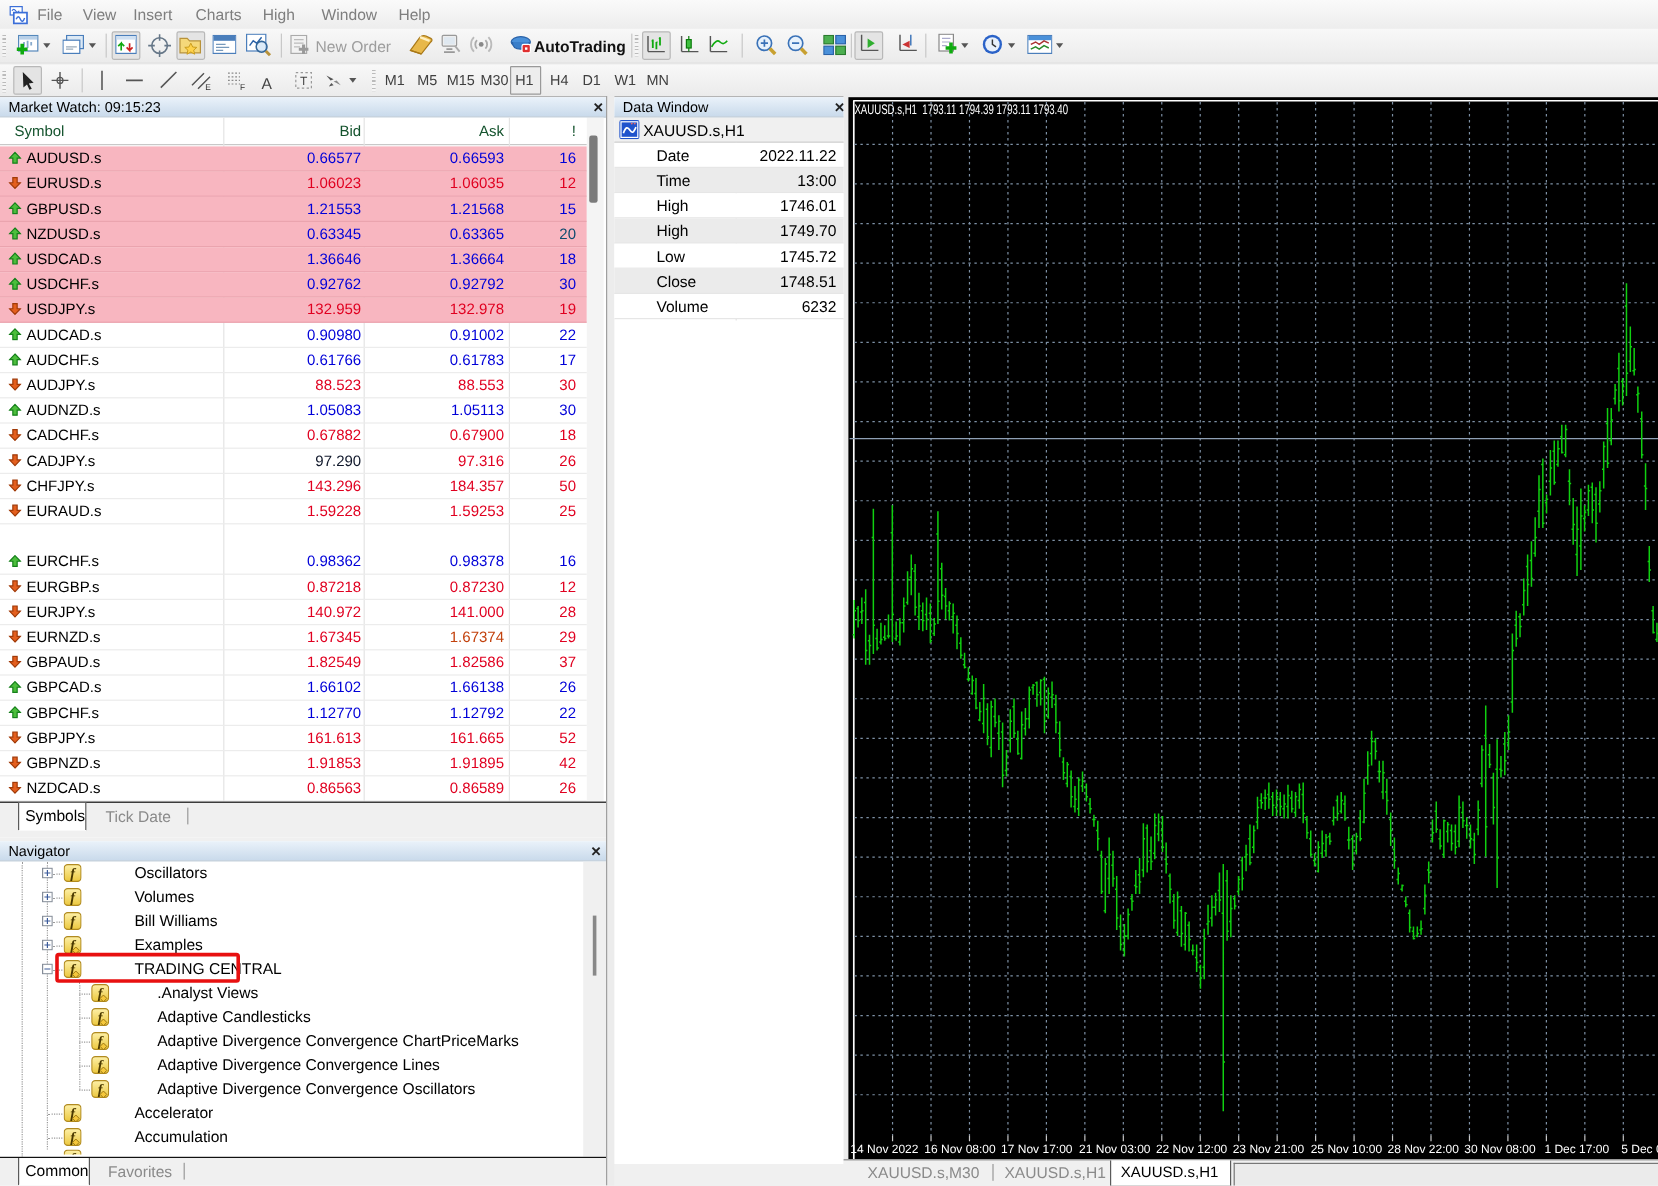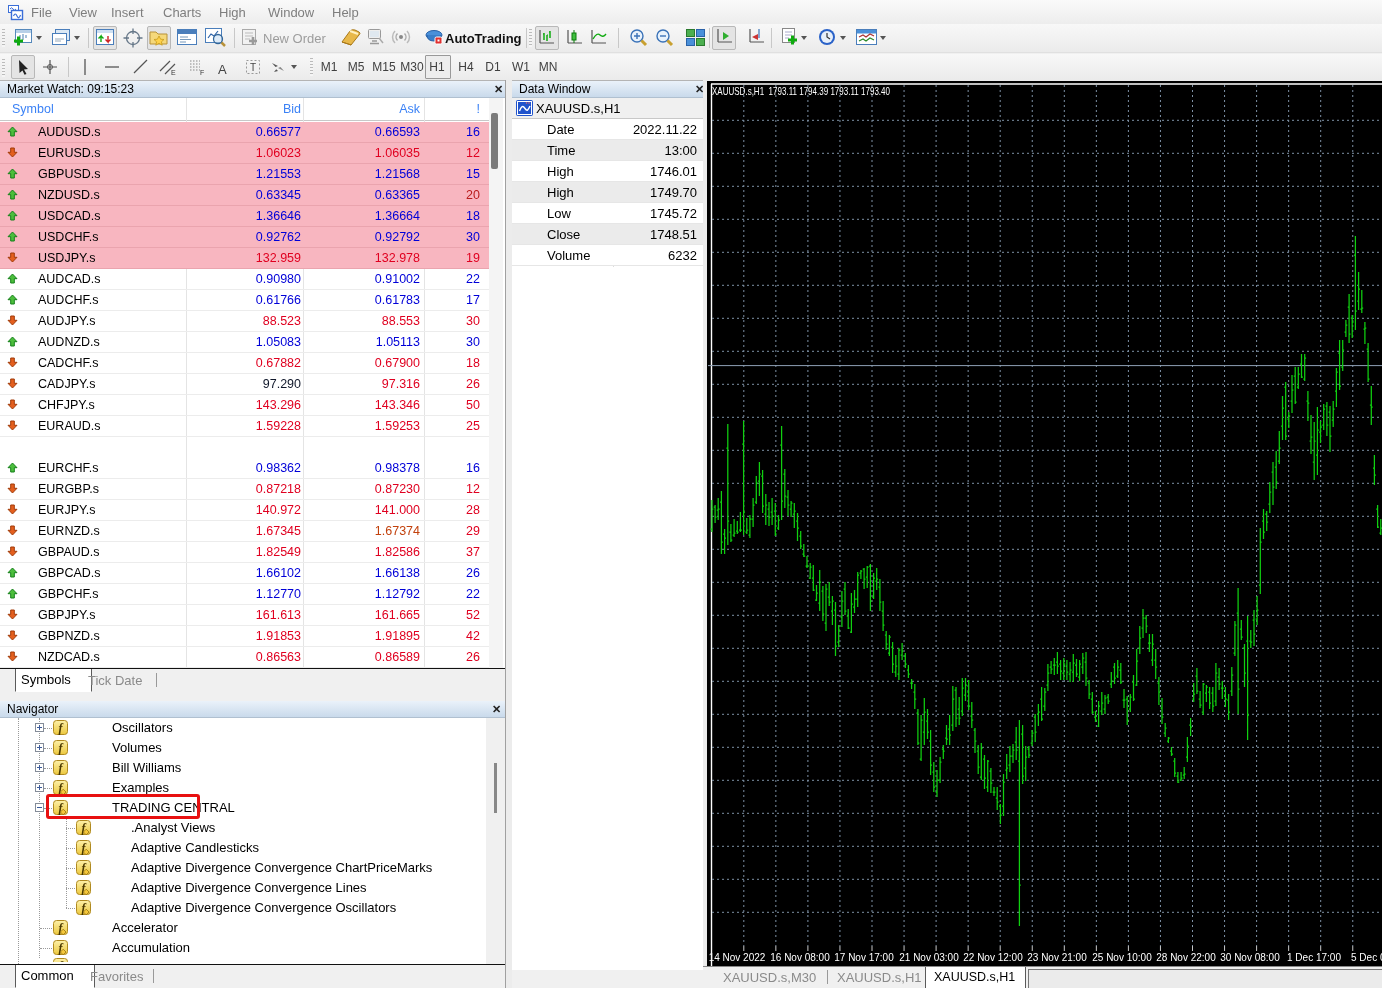--- a/index.html
+++ b/index.html
@@ -14,33 +14,33 @@
 .grip { position:absolute; top:5px; width:3px; height:18px; background:repeating-linear-gradient(#bbb 0 1px,#f5f5f5 1px 3px); }
 .tbtn { position:absolute; top:2px; width:24px; height:24px; }
 .pressed { background:#e4e4e4; border:1px solid #b8b8b8; border-radius:2px; }
 .tbtxt { position:absolute; font-size:13px; color:#9d9d9d; top:7px; }
 .ddarr { position:absolute; top:12px; width:0; height:0; border-left:3.5px solid transparent; border-right:3.5px solid transparent; border-top:4px solid #555; }
 .tf { position:absolute; top:6px; font-size:12px; color:#404040; text-align:center; width:26px; }
 
 #mw { position:absolute; left:0; top:80px; width:505px; height:618px; background:#fff; border-top:1px solid #b4b4b4; }
 .ptitle { position:absolute; left:0; top:0; width:100%; height:17px; background:linear-gradient(#eaf2fa,#c9daeb); border-bottom:1px solid #b0c0d0; font-size:12px; color:#000; padding-left:7px; line-height:17px; }
 .pclose { position:absolute; top:2px; font-size:11px; font-weight:bold; color:#222; }
-#mwhead { position:absolute; left:0; top:17px; width:489px; height:23px; border-bottom:1px solid #c8c8c8; font-size:12.5px; color:#3b82f6; background:#fff;padding-left:29px; }
+#mwhead { position:absolute; left:0; top:17px; width:489px; height:23px; border-bottom:1px solid #c8c8c8; font-size:12.5px; color:#14532d; background:#fff;padding-left:29px; }
 .mwrow { position:absolute; left:0; width:489px; height:21px; font-size:12.5px; border-bottom:1px solid #ececec; }
 .mwrow.pink { background:#f8b6c0; border-bottom:1px solid #eaa4ae; }
 .mwrow .ar { position:absolute; left:7px; top:4px; }
-.mwrow .sym { position:absolute; left:38px; top:3px; color:#000; }
+.mwrow .sym { position:absolute; left:22px; top:3px; color:#000; }
 .v { position:absolute; top:3px; text-align:right; }
 .v.b { left:150px; width:151px; }
 .v.a { left:270px; width:150px; }
 .v.s { left:380px; width:100px; }
 .colline { position:absolute; top:17px; width:1px; height:570px; background:#e4e4e4; }
 
 .tabbar { position:absolute; left:0; width:505px; height:24px; background:#f0f0f0; border-top:1.5px solid #111; }
-.atab { position:absolute; left:15px; top:0; height:23px; background:#fff; border:1px solid #5a5a5a; border-top:none; border-bottom:1px solid #fff; font-size:13px; color:#000; padding:3px 20px 0 5px; }
+.atab { position:absolute; left:15px; top:0; height:23px; background:#fff; border:1px solid #5a5a5a; border-top:none; border-bottom:1px solid #fff; font-size:13px; color:#000; padding:3px 0 0 5px; }
 .itab { position:absolute; top:4px; font-size:13px; color:#8a8a8a; }
 .tabsep { position:absolute; top:4px; width:1px; height:14px; background:#999; }
 
 #nav { position:absolute; left:0; top:701px; width:505px; height:287px; background:#fff; }
 .ni { position:absolute; left:0; width:486px; height:20px; }
 .nt { top:2px; font-size:13px; color:#000; white-space:nowrap;margin-left:36px; }
 .dotv { width:0; border-left:1px dotted #9a9a9a; }
 .doth { position:absolute; height:0; border-top:1px dotted #9a9a9a; }
 #redbox { position:absolute; left:46px; top:76px; width:154px; height:25px; border:3.5px solid #e81010; border-radius:3px; }
 
@@ -315,21 +315,21 @@
     </div>
     <div class="mwrow pink" style="top:103.5px">
       <span class="ar">
         <svg width="11" height="11" viewBox="0 0 11 11">
           <path d="M5.5 1 L10 5.7 H7.3 V10 H3.7 V5.7 H1 Z" fill="#4cbe3c" stroke="#15801a" stroke-width="1"></path>
         </svg>
       </span>
       <span class="sym">NZDUSD.s</span>
       <span class="v b" style="color:#0000d8">0.63345</span>
       <span class="v a" style="color:#0000d8">0.63365</span>
-      <span class="v s" style="color:#b91c1c">20</span>
+      <span class="v s" style="color:#0c4a6e">20</span>
     </div>
     <div class="mwrow pink" style="top:124.5px">
       <span class="ar">
         <svg width="11" height="11" viewBox="0 0 11 11">
           <path d="M5.5 1 L10 5.7 H7.3 V10 H3.7 V5.7 H1 Z" fill="#4cbe3c" stroke="#15801a" stroke-width="1"></path>
         </svg>
       </span>
       <span class="sym">USDCAD.s</span>
       <span class="v b" style="color:#0000d8">1.36646</span>
       <span class="v a" style="color:#0000d8">1.36664</span>
@@ -424,21 +424,21 @@
       <span class="v s" style="color:#e00020">26</span>
     </div>
     <div class="mwrow white" style="top:313.5px">
       <span class="ar">
         <svg width="11" height="11" viewBox="0 0 11 11">
           <path d="M5.5 10 L10 5.3 H7.3 V1 H3.7 V5.3 H1 Z" fill="#e45f1e" stroke="#a03a08" stroke-width="1"></path>
         </svg>
       </span>
       <span class="sym">CHFJPY.s</span>
       <span class="v b" style="color:#e00020">143.296</span>
-      <span class="v a" style="color:#e00020">143.346</span>
+      <span class="v a" style="color:#e00020">184.357</span>
       <span class="v s" style="color:#e00020">50</span>
     </div>
     <div class="mwrow white" style="top:334.5px">
       <span class="ar">
         <svg width="11" height="11" viewBox="0 0 11 11">
           <path d="M5.5 10 L10 5.3 H7.3 V1 H3.7 V5.3 H1 Z" fill="#e45f1e" stroke="#a03a08" stroke-width="1"></path>
         </svg>
       </span>
       <span class="sym">EURAUD.s</span>
       <span class="v b" style="color:#e00020">1.59228</span>

